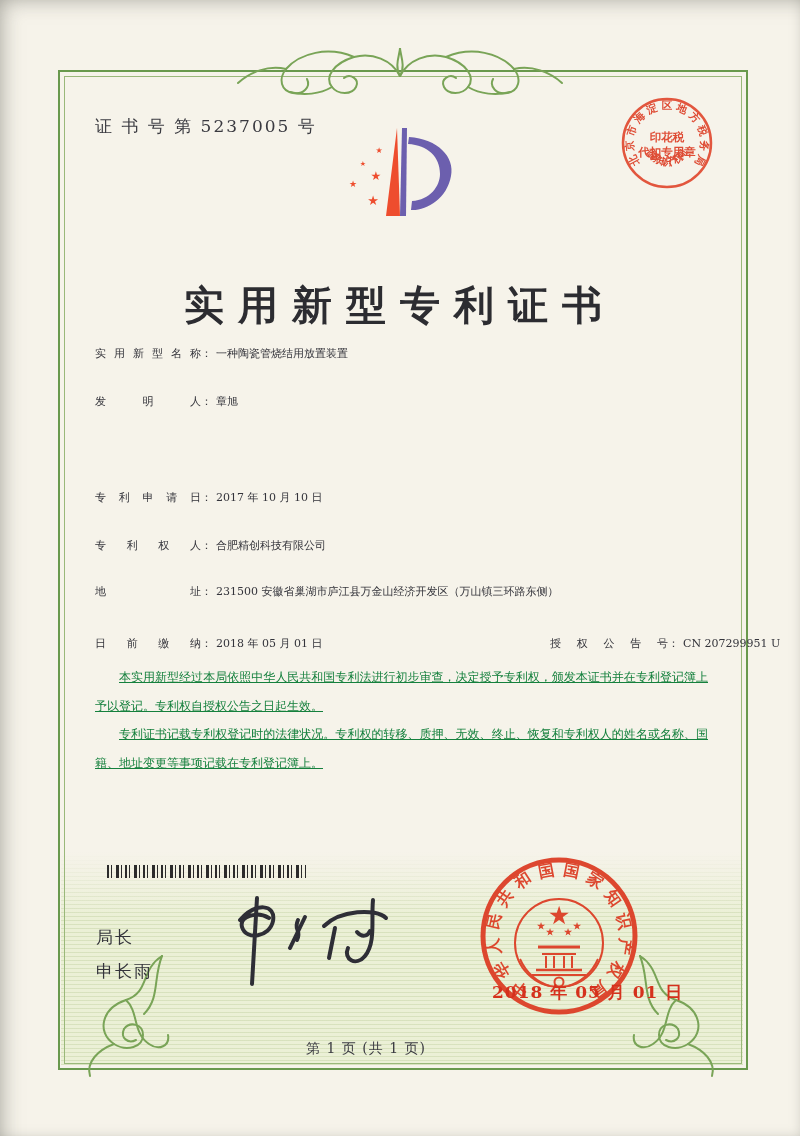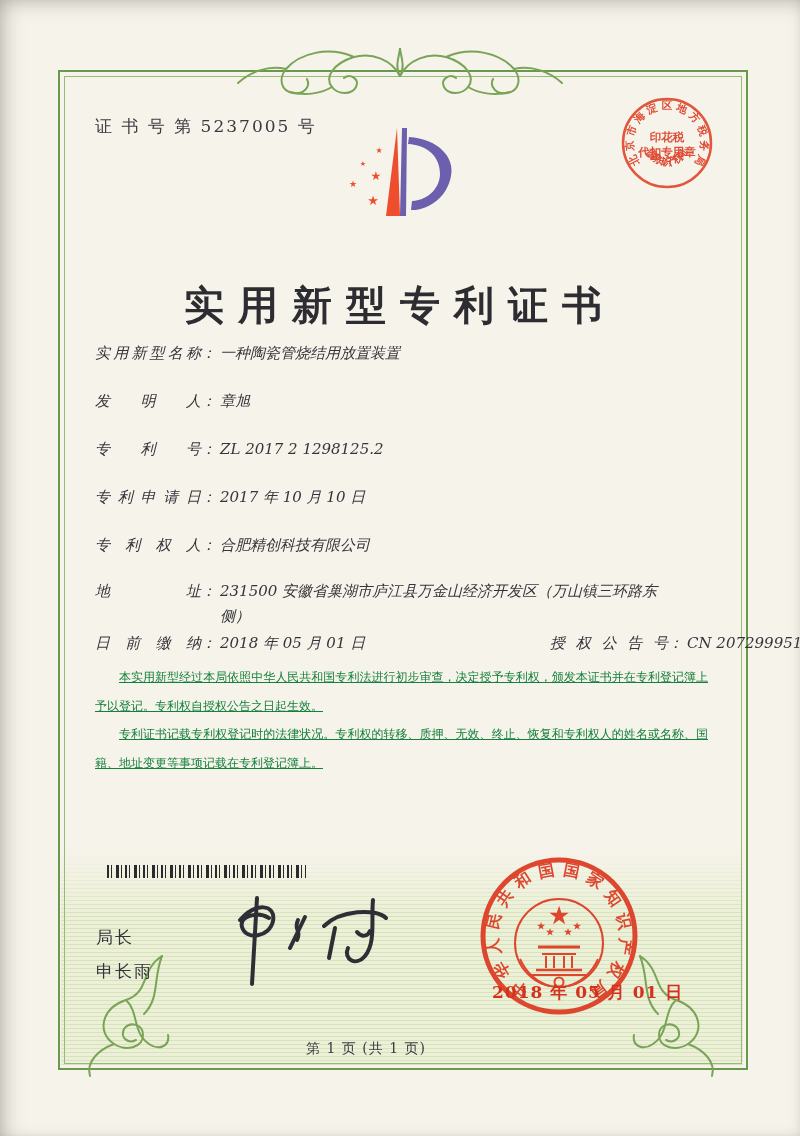--- a/index.html
+++ b/index.html
@@ -15,21 +15,21 @@
      background:linear-gradient(#f6f3ea, rgba(246,243,234,0));}
   
   .frame-outer{position:absolute;left:58px;top:70px;width:686px;height:996px;border:2px solid #69994d;}
   .frame-inner{position:absolute;left:4px;top:4px;right:4px;bottom:4px;border:1px solid #9ab87a;}
   .orn{position:absolute;pointer-events:none;}
   .orn path{fill:none;stroke:#79a457;stroke-width:2;stroke-linecap:round;}
   
   .cert-no{position:absolute;left:95px;top:115px;font-size:17px;letter-spacing:2px;color:#3a3a40;}
   .title{position:absolute;left:0;top:234px;width:800px;text-align:center;font-size:40px;
          font-weight:600;letter-spacing:14px;color:#2c2c31;margin-top:44px;}
-  .frow{position:absolute;left:95px;font-size:15px;line-height:25px;white-space:nowrap;font-style:italic;}
+  .frow{position:absolute;left:95px;font-size:11px;line-height:25px;white-space:nowrap;}
   .flabel{display:inline-block;width:106px;text-align:justify;text-align-last:justify;vertical-align:top;}
   .fvalue{display:inline-block;margin-left:4px;white-space:normal;vertical-align:top;max-width:470px;}
   .frow.wrap{white-space:normal;}
   .grant2{position:absolute;left:455px;top:0;}
   .body-text{position:absolute;left:95px;top:663px;width:613px;font-size:12px;line-height:28.5px;
              text-align:justify;color:#15803d;text-decoration:underline;}
   .body-text p{margin:0;text-indent:2em;}
   .barcode{position:absolute;left:107px;top:865px;width:199px;height:13px;
      background:repeating-linear-gradient(90deg,#2b2b2b 0 2px,transparent 2px 4px,#2b2b2b 4px 5px,
         transparent 5px 9px,#2b2b2b 9px 12px,transparent 12px 14px,#2b2b2b 14px 15px,transparent 15px 18px);}
@@ -130,23 +130,20 @@
     <text x="48" y="61" text-anchor="middle" font-size="11.5" fill="#e0462c">代扣专用章</text>
   </svg>
 
   <div class="title">实用新型专利证书</div>
 
   <div class="frow" style="top:341px">
     <span class="flabel">实用新型名称</span><span>：</span><span class="fvalue">一种陶瓷管烧结用放置装置</span>
   </div>
   <div class="frow" style="top:389px">
     <span class="flabel">发明人</span><span>：</span><span class="fvalue">章旭</span>
-  </div>
-  <div class="frow" style="top:437px">
-    <span class="flabel">专利号</span><span>：</span><span class="fvalue">ZL 2017 2 1298125.2</span>
   </div>
   <div class="frow" style="top:485px">
     <span class="flabel">专利申请日</span><span>：</span><span class="fvalue">2017 年 10 月 10 日</span>
   </div>
   <div class="frow" style="top:533px">
     <span class="flabel">专利权人</span><span>：</span><span class="fvalue">合肥精创科技有限公司</span>
   </div>
   <div class="frow wrap" style="top:579px">
     <span class="flabel">地址</span><span>：</span><span class="fvalue" style="max-width:438px">231500 安徽省巢湖市庐江县万金山经济开发区（万山镇三环路东侧）</span>
   </div>

